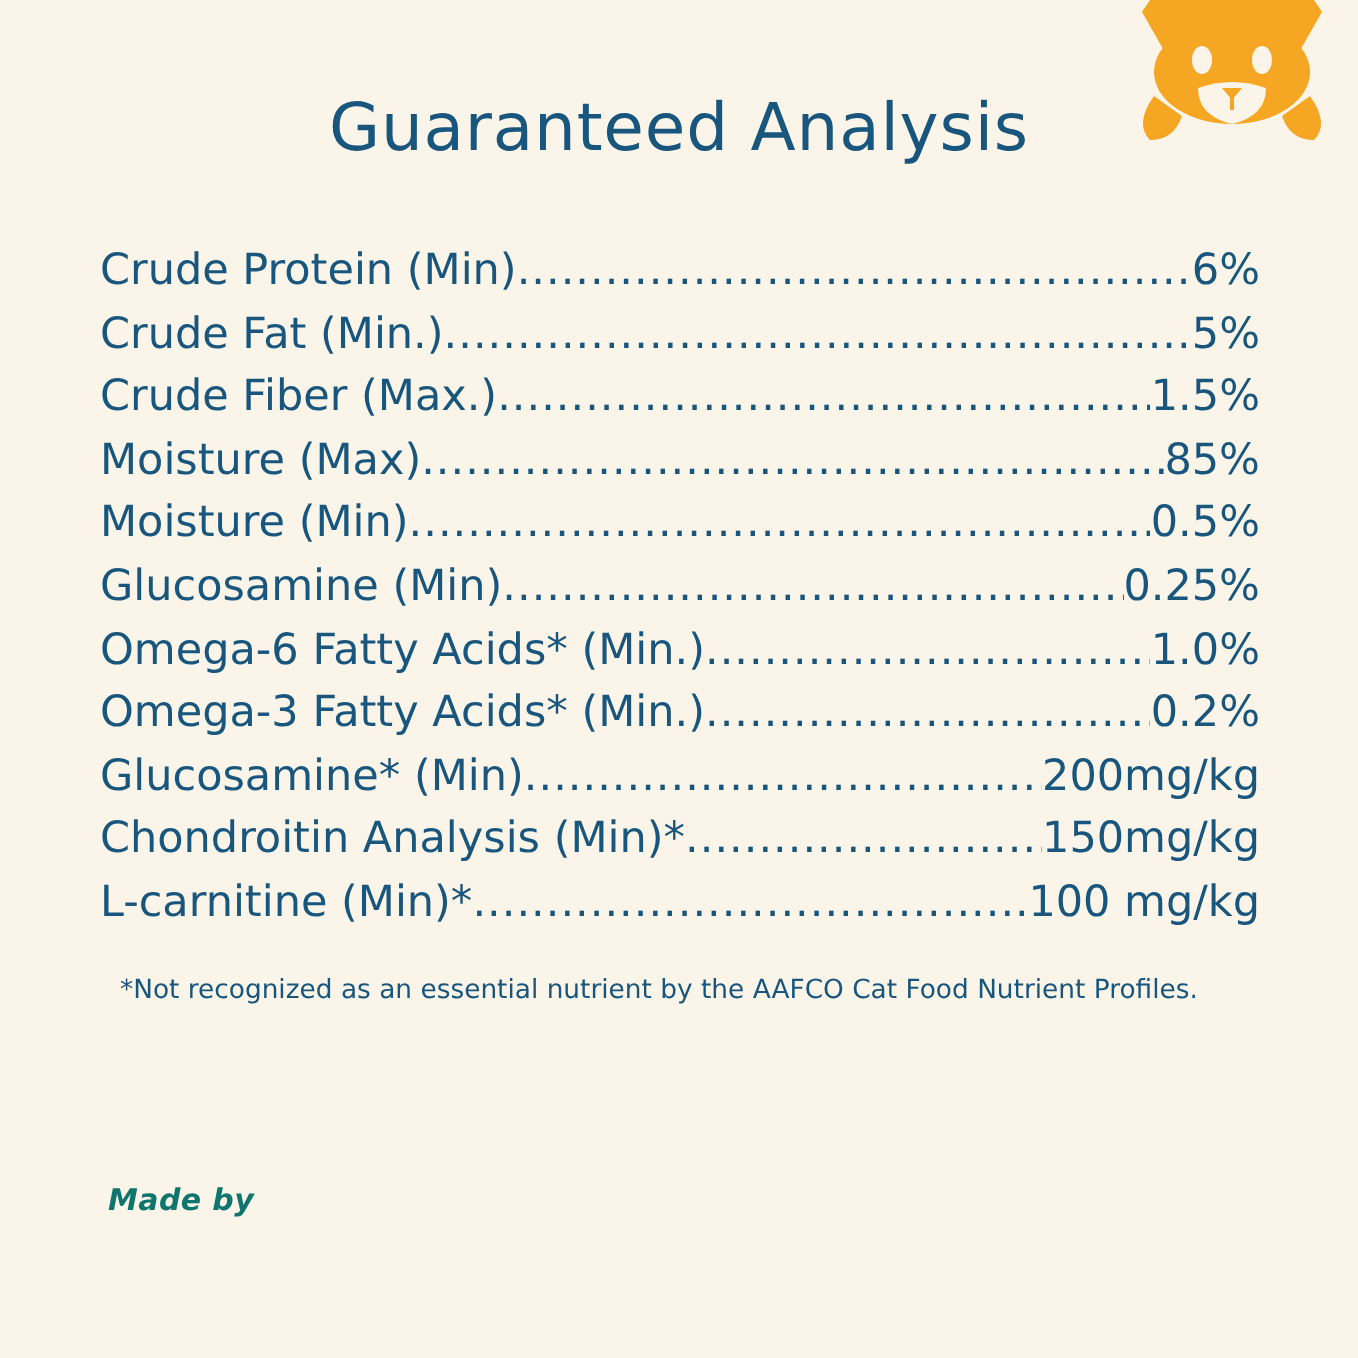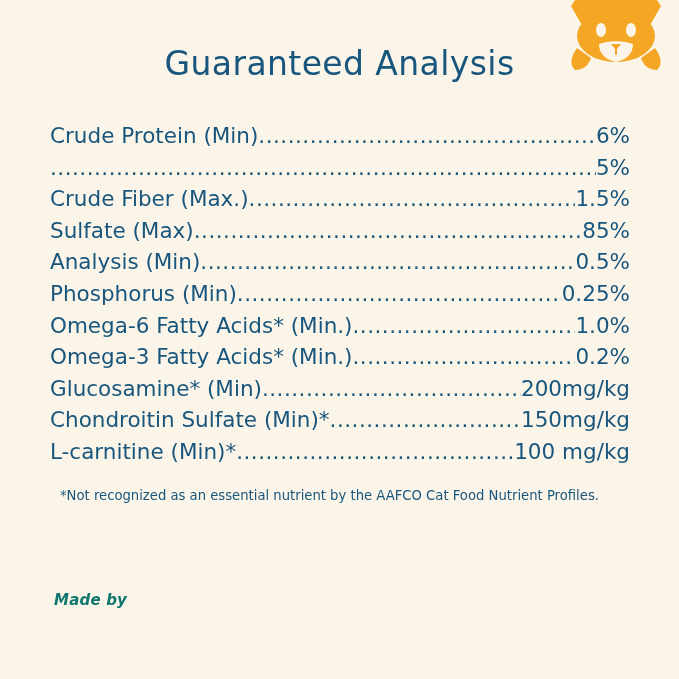--- a/index.html
+++ b/index.html
@@ -159,44 +159,45 @@
 
   <div class="analysis-list">
 
     <div class="row">
       <span class="label">Crude Protein (Min)</span>
       <span class="dots">..............................................................................................................</span>
       <span class="value">6%</span>
     </div>
 
     <div class="row">
+      <span class="label">Crude Fat (Min.)</span>
       <span class="dots">..............................................................................................................</span>
       <span class="value">5%</span>
     </div>
 
     <div class="row">
       <span class="label">Crude Fiber (Max.)</span>
       <span class="dots">..............................................................................................................</span>
       <span class="value">1.5%</span>
     </div>
 
     <div class="row">
-      <span class="label">Sulfate (Max)</span>
+      <span class="label">Moisture (Max)</span>
       <span class="dots">..............................................................................................................</span>
       <span class="value">85%</span>
     </div>
 
     <div class="row">
-      <span class="label">Analysis (Min)</span>
+      <span class="label">Moisture (Min)</span>
       <span class="dots">..............................................................................................................</span>
       <span class="value">0.5%</span>
     </div>
 
     <div class="row">
-      <span class="label">Phosphorus (Min)</span>
+      <span class="label">Glucosamine (Min)</span>
       <span class="dots">..............................................................................................................</span>
       <span class="value">0.25%</span>
     </div>
 
     <div class="row">
       <span class="label">Omega-6 Fatty Acids* (Min.)</span>
       <span class="dots">..............................................................................................................</span>
       <span class="value">1.0%</span>
     </div>
 
@@ -206,21 +207,21 @@
       <span class="value">0.2%</span>
     </div>
 
     <div class="row">
       <span class="label">Glucosamine* (Min)</span>
       <span class="dots">..............................................................................................................</span>
       <span class="value">200mg/kg</span>
     </div>
 
     <div class="row">
-      <span class="label">Chondroitin Sulfate (Min)*</span>
+      <span class="label">Chondroitin Analysis (Min)*</span>
       <span class="dots">..............................................................................................................</span>
       <span class="value">150mg/kg</span>
     </div>
 
     <div class="row">
       <span class="label">L-carnitine (Min)*</span>
       <span class="dots">..............................................................................................................</span>
       <span class="value">100 mg/kg</span>
     </div>
 

